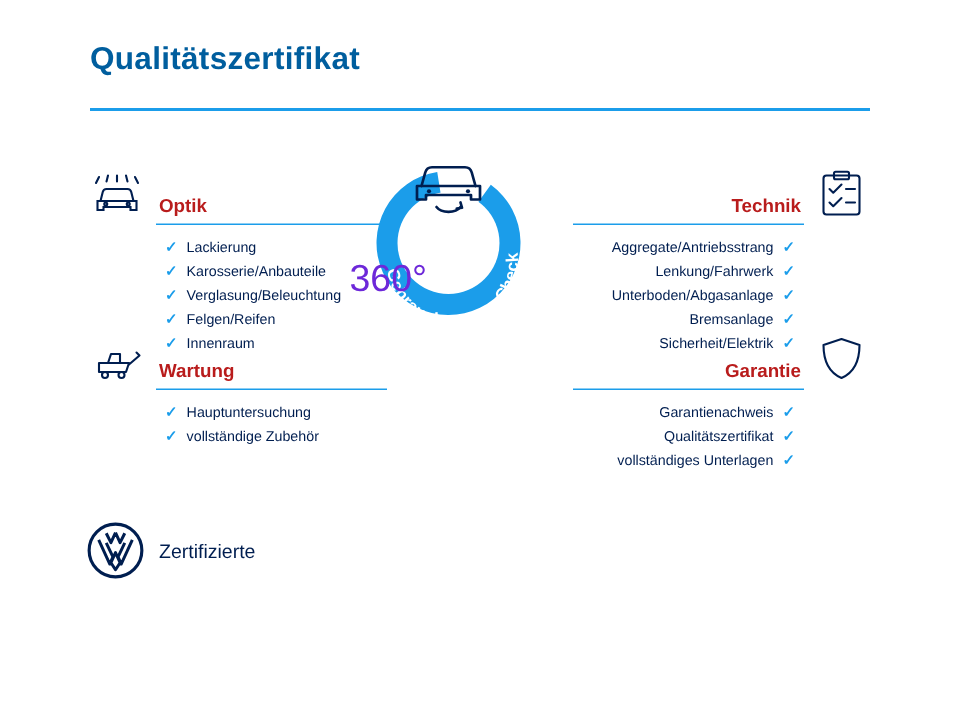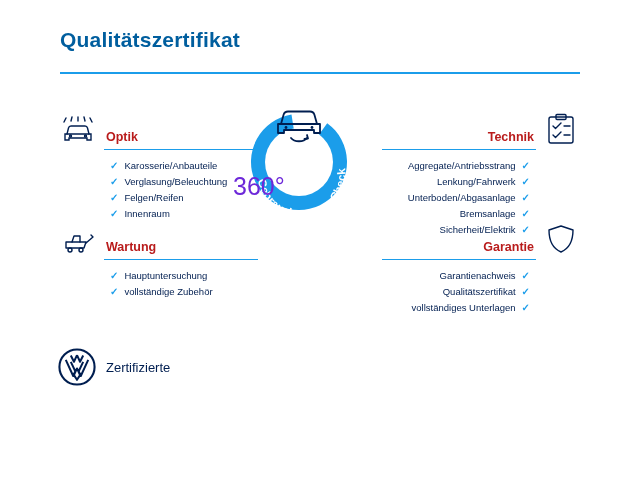--- a/index.html
+++ b/index.html
@@ -184,20 +184,21 @@
           <path d="M9 22 L10.5 16 C10.8 14.7 11.6 14 13 14 L27 14 C28.4 14 29.2 14.7 29.5 16 L31 22"></path>
           <path d="M7 22 L33 22 L33 28 L29 28 L29 26 L11 26 L11 28 L7 28 Z"></path>
           <circle cx="12.5" cy="24" r="1"></circle>
           <circle cx="27.5" cy="24" r="1"></circle>
         </svg>
       </div>
       <div class="block-title">Optik</div>
       <div class="head-rule"></div>
     </div>
     <ul class="items">
+      <li><span class="check">✓</span><span>Lackierung</span></li>
       <li><span class="check">✓</span><span>Karosserie/Anbauteile</span></li>
       <li><span class="check">✓</span><span>Verglasung/Beleuchtung</span></li>
       <li><span class="check">✓</span><span>Felgen/Reifen</span></li>
       <li><span class="check">✓</span><span>Innenraum</span></li>
     </ul>
   </div>
 
   <div class="col col-left" style="top:218px;">
     <div class="block-head">
       <div class="icon-box">

